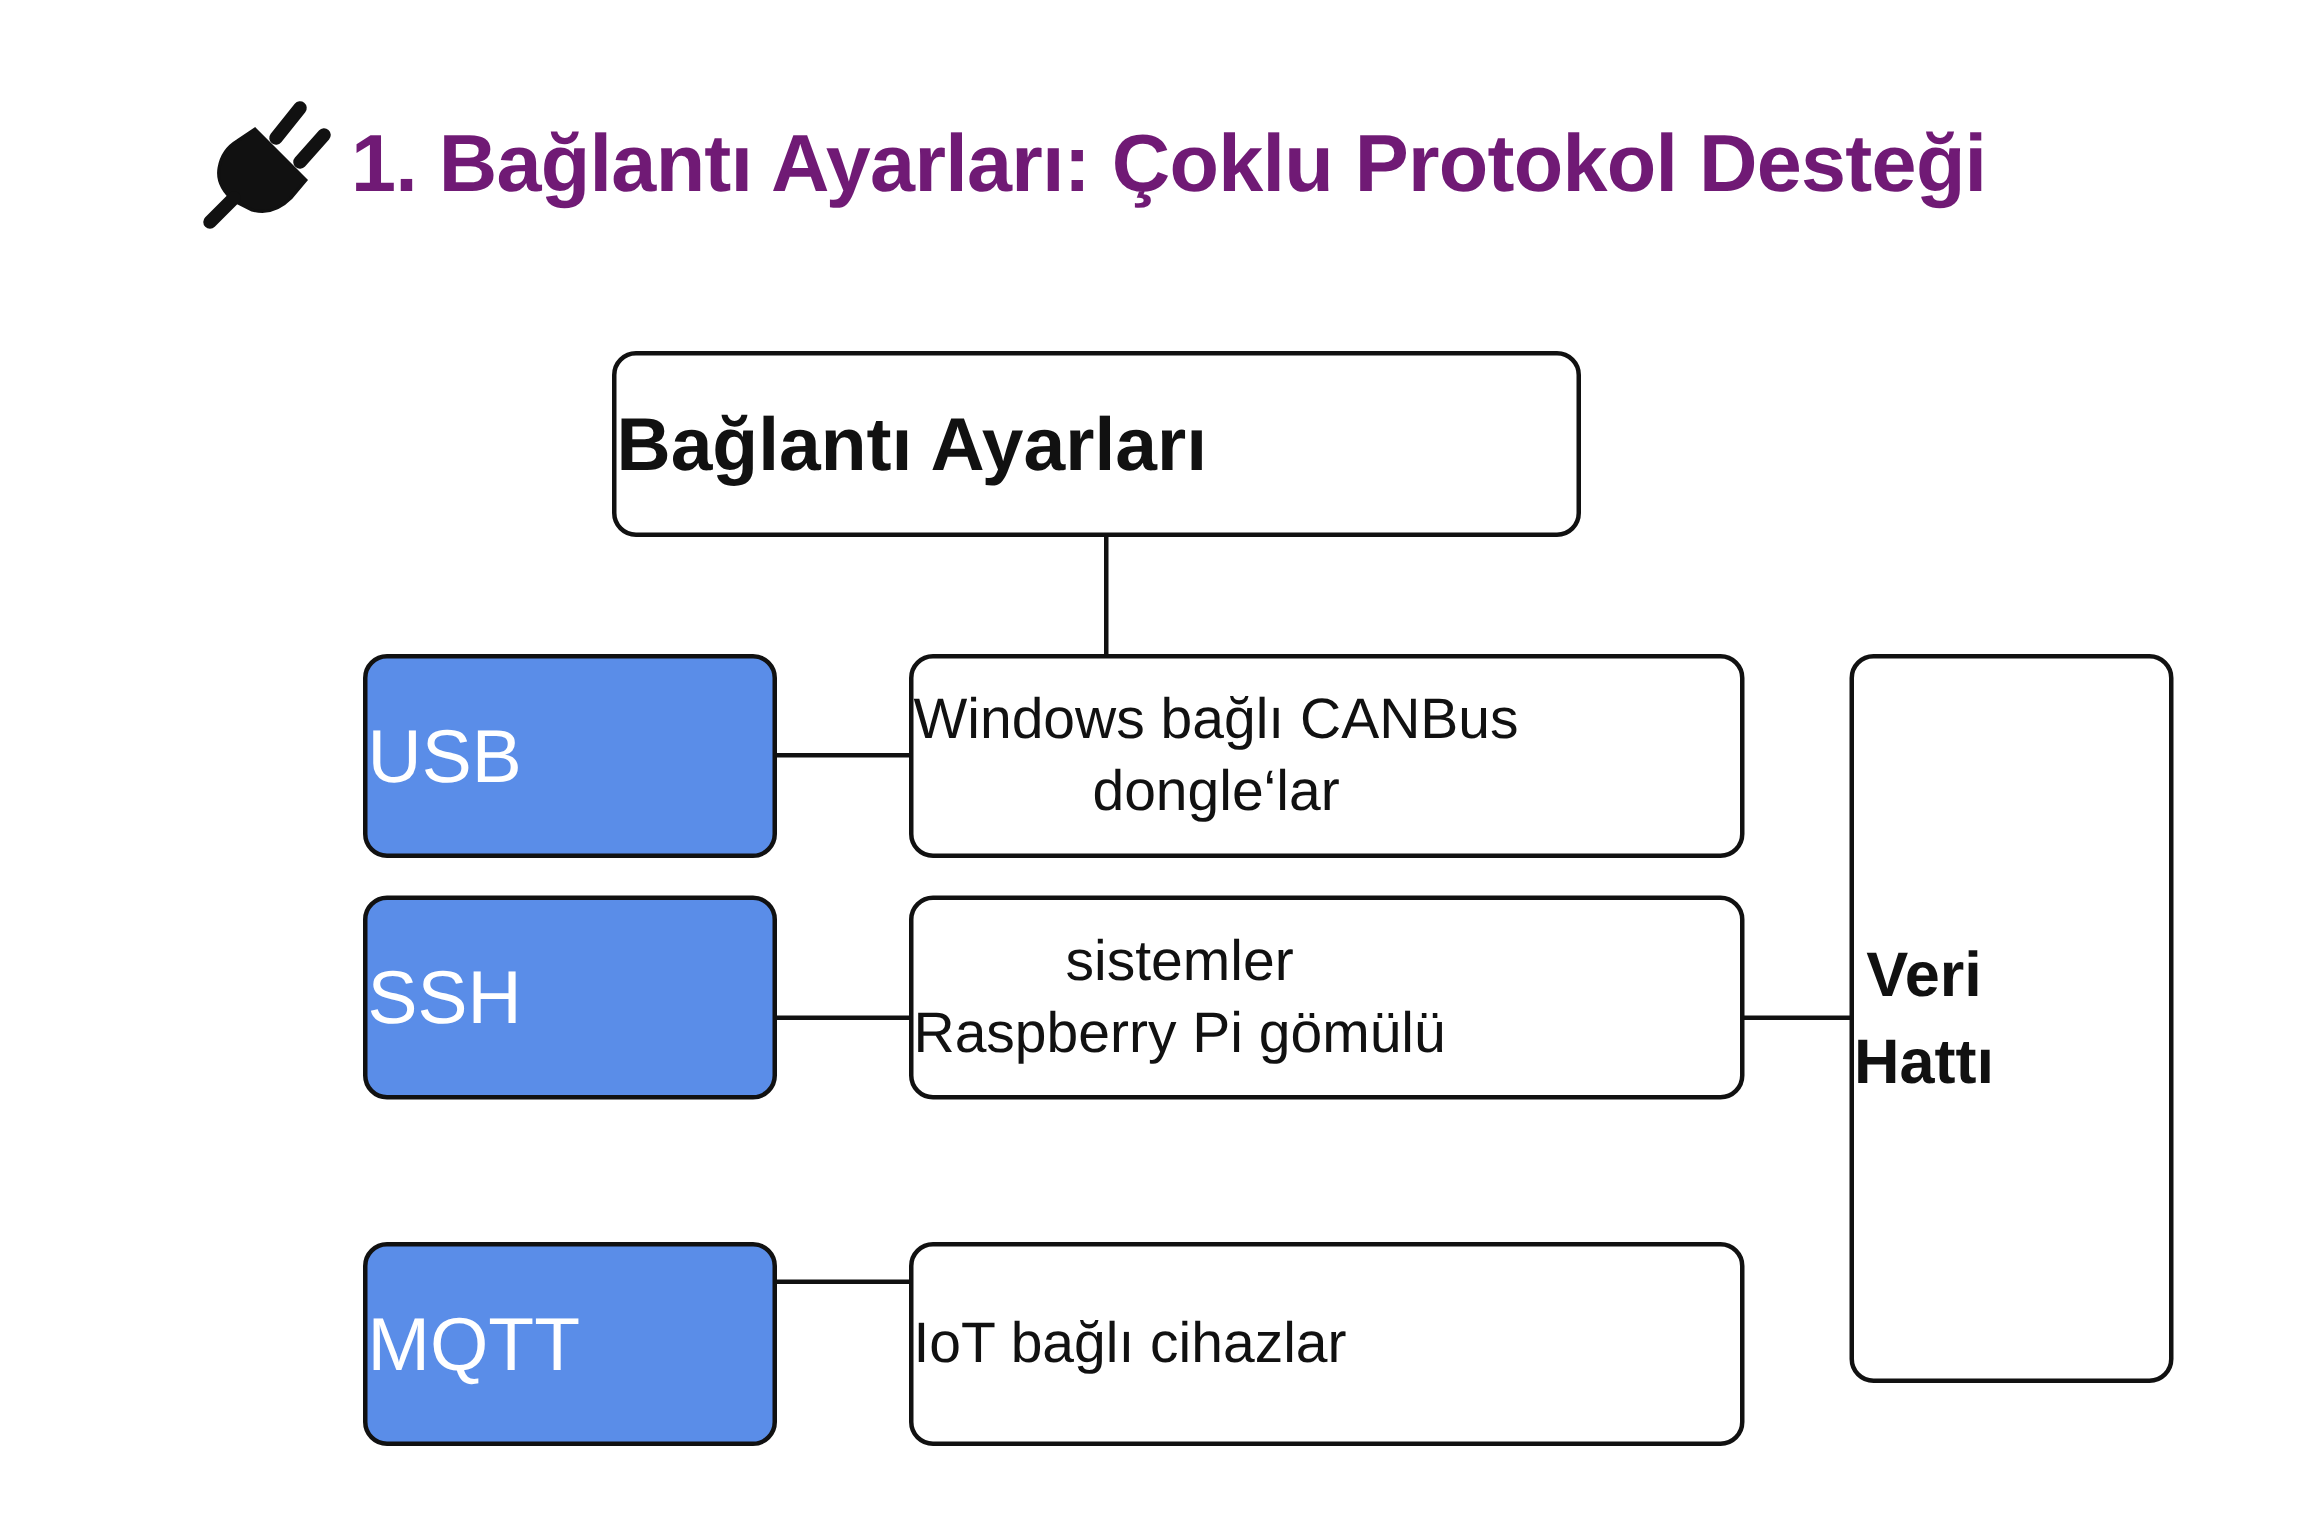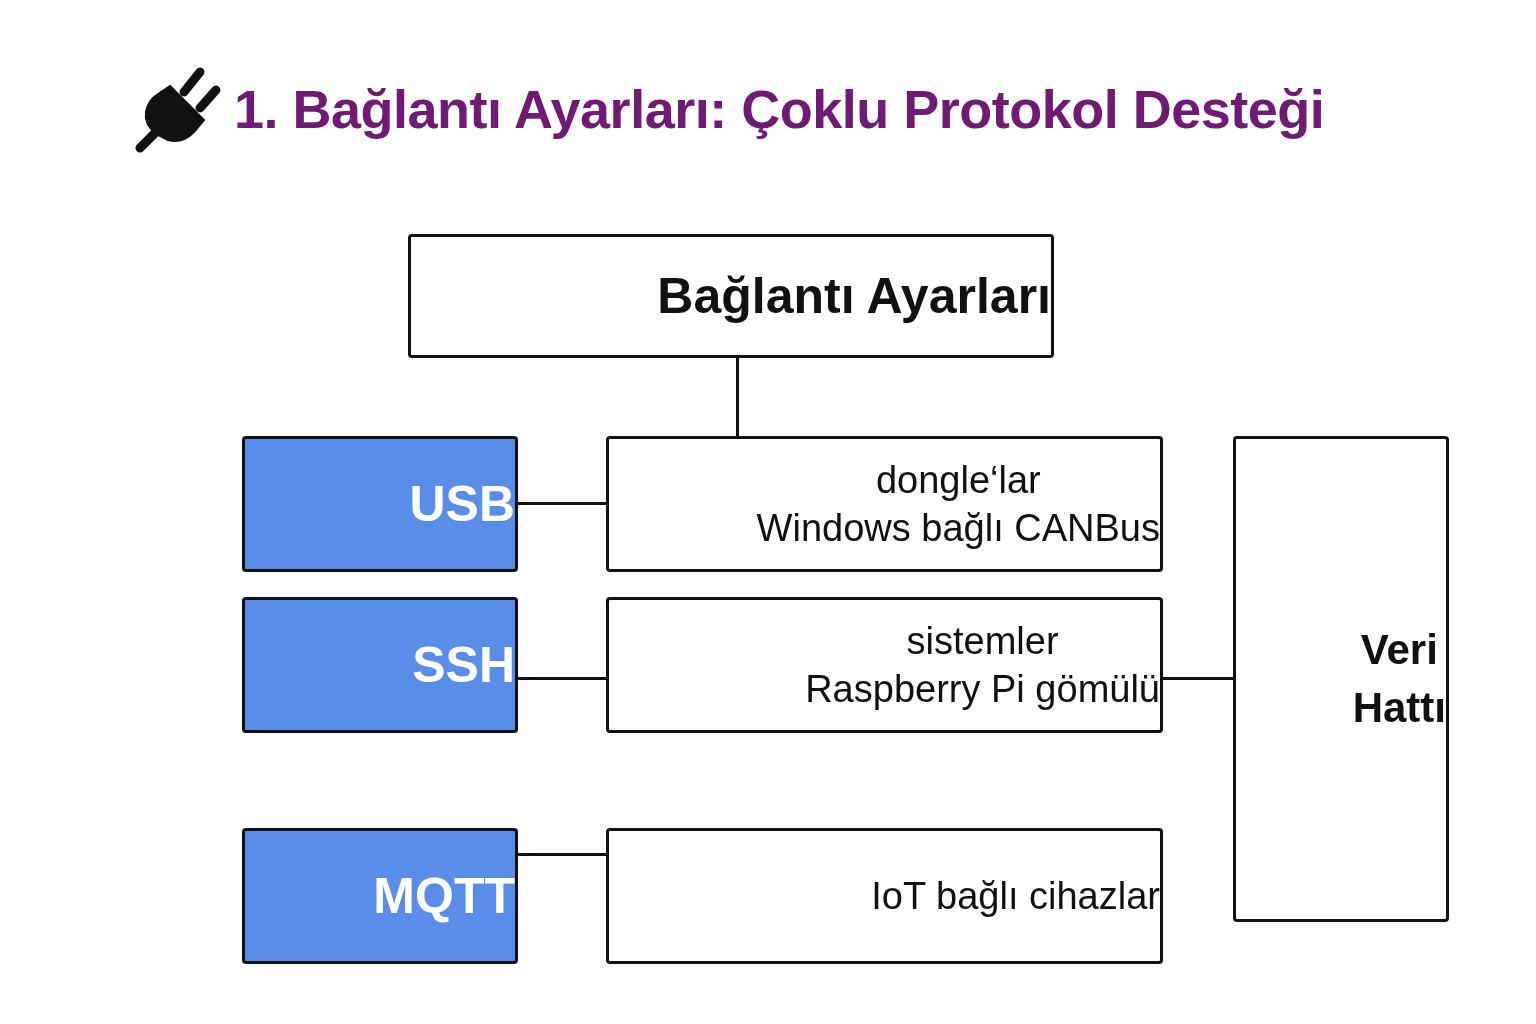--- a/index.html
+++ b/index.html
@@ -1,25 +1,25 @@
 <!DOCTYPE html>
 <html><head>
 <meta charset="utf-8">
 <style>
   html, body { margin:0; padding:0; background:#ffffff; }
   body { width:1536px; height:1024px; position:relative; overflow:hidden;
          font-family:"Liberation Sans", "DejaVu Sans", sans-serif; color:#111; }
   .title { position:absolute; left:134px; top:64px; height:90px; display:flex; align-items:center; }
   .title .icon { width:88px; height:90px; margin-right:12px; }
   .title .text { font-size:54px; font-weight:bold; letter-spacing:-0.5px; color:#701a75; }
-  .box { position:absolute; box-sizing:border-box; border:3px solid #111; border-radius:4px;
-         display:flex; align-items:center; justify-content:flex-end; text-align:center; background:#fff; }
+  .box { position:absolute; box-sizing:border-box; border:3px solid #111; border-radius:16px;
+         display:flex; align-items:center; justify-content:flex-start; text-align:center; background:#fff; }
   .box span { display:block; }
   .root { left:408px; top:234px; width:646px; height:124px; font-size:50px; font-weight:bold; }
-  .proto { left:242px; width:276px; height:136px; background:#5a8de8; color:#fff; font-size:50px; font-weight:bold; }
+  .proto { left:242px; width:276px; height:136px; background:#5a8de8; color:#fff; font-size:50px; font-weight:normal; }
   .desc { left:606px; width:557px; height:136px; font-size:38px; line-height:48px; }
   .pipe { left:1233px; top:436px; width:216px; height:486px; font-size:42px; font-weight:bold; line-height:58px; }
   .row1 { top:436px; } .row2 { top:597px; } .row3 { top:828px; }
   .line { position:absolute; background:#111; }
 </style>
 </head>
 <body>
 
 <div class="title">
   <svg class="icon" viewBox="0 0 88 90">
@@ -41,22 +41,22 @@
 
 <div class="box root">
   <span>Bağlantı Ayarları</span>
 </div>
 
 <div class="box proto row1">
   <span>USB</span>
 </div>
 <div class="box desc row1">
   <div>
+    <span>Windows bağlı CANBus</span>
     <span>dongle‘lar</span>
-    <span>Windows bağlı CANBus</span>
   </div>
 </div>
 
 <div class="box proto row2">
   <span>SSH</span>
 </div>
 <div class="box desc row2">
   <div>
     <span>sistemler</span>
     <span>Raspberry Pi gömülü</span>

